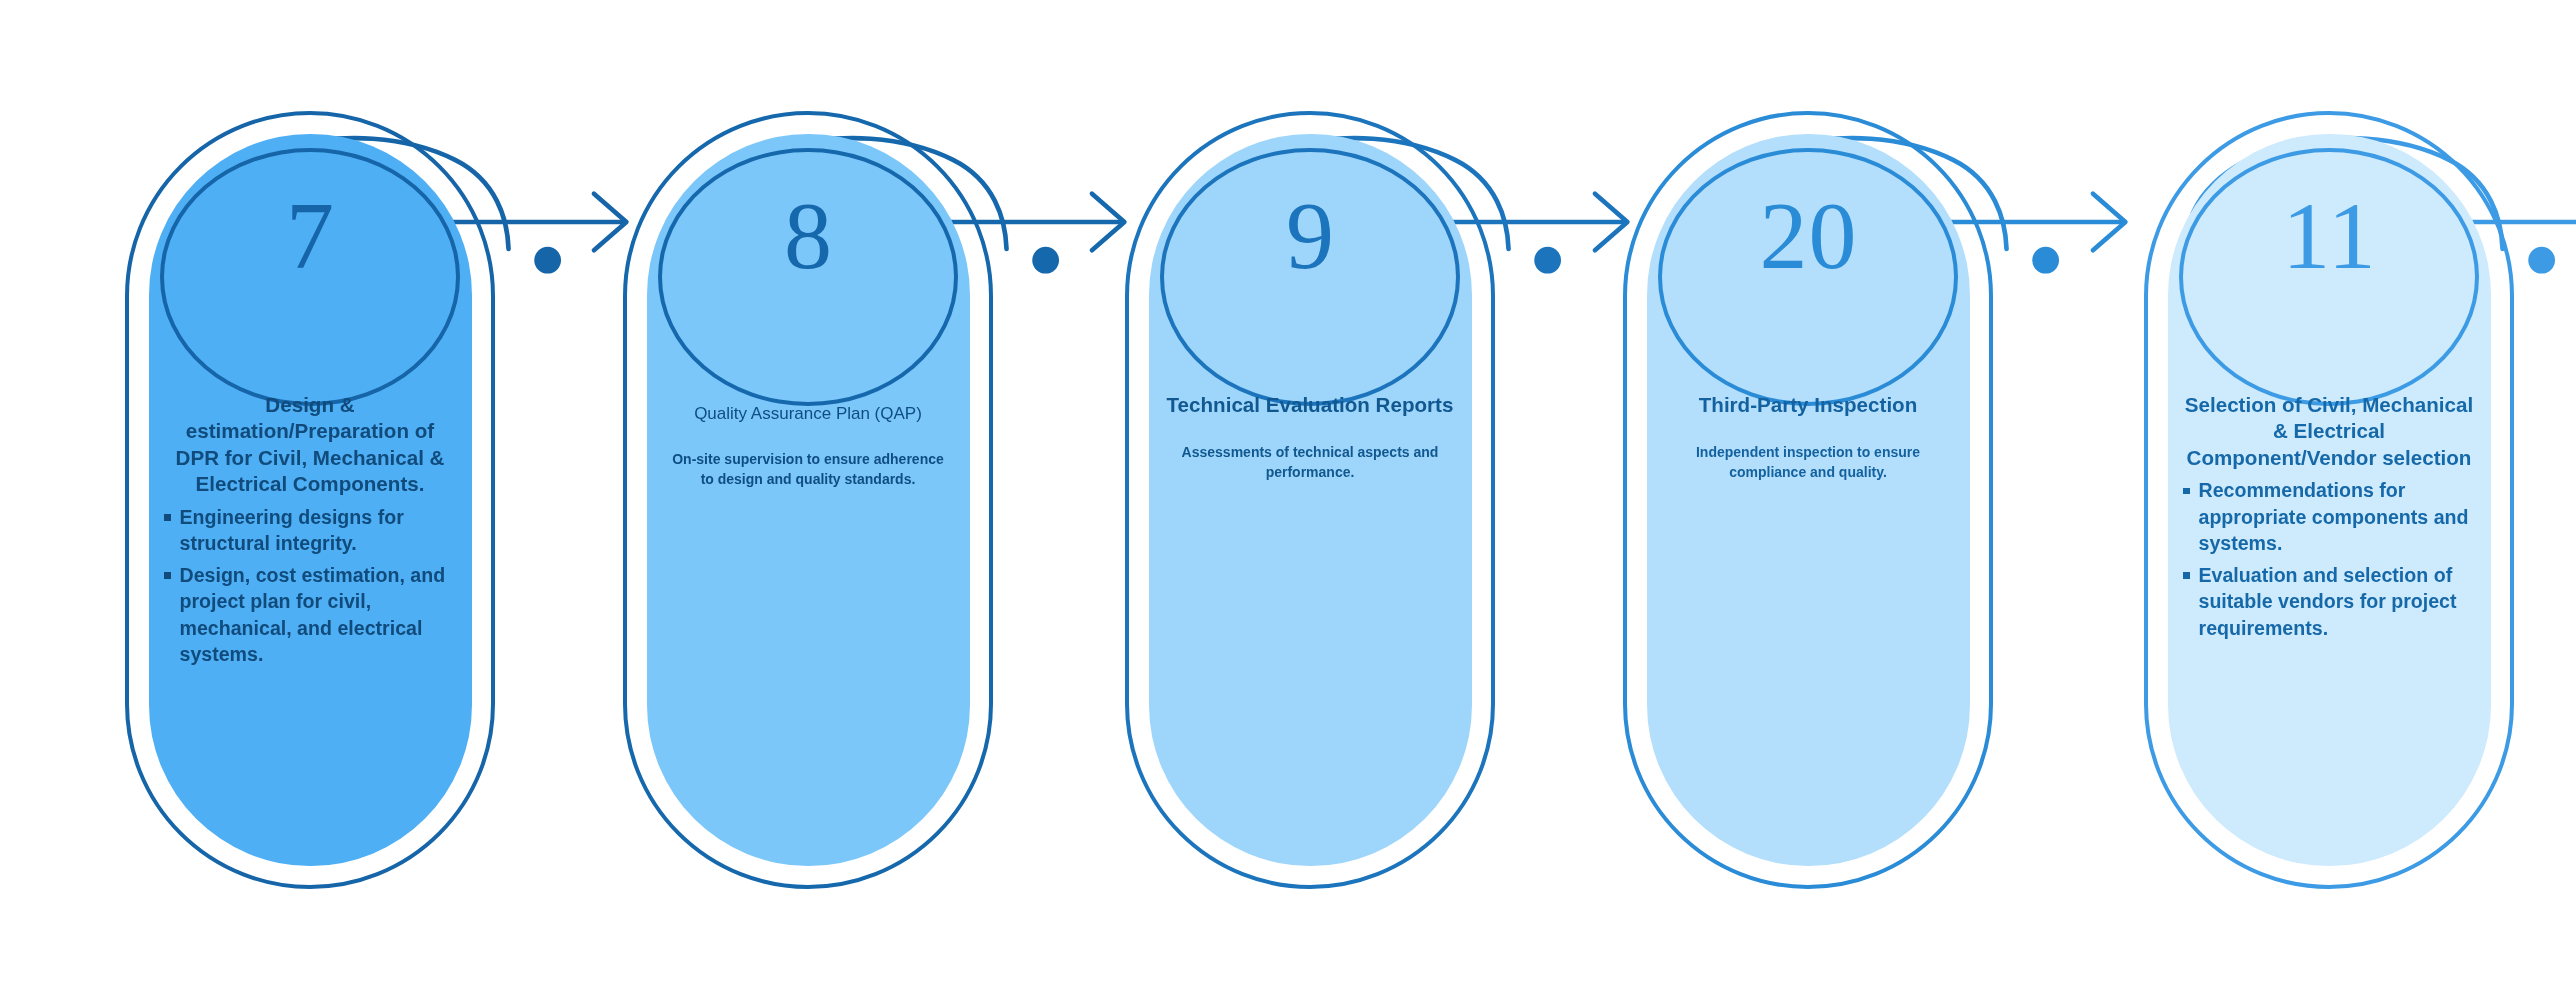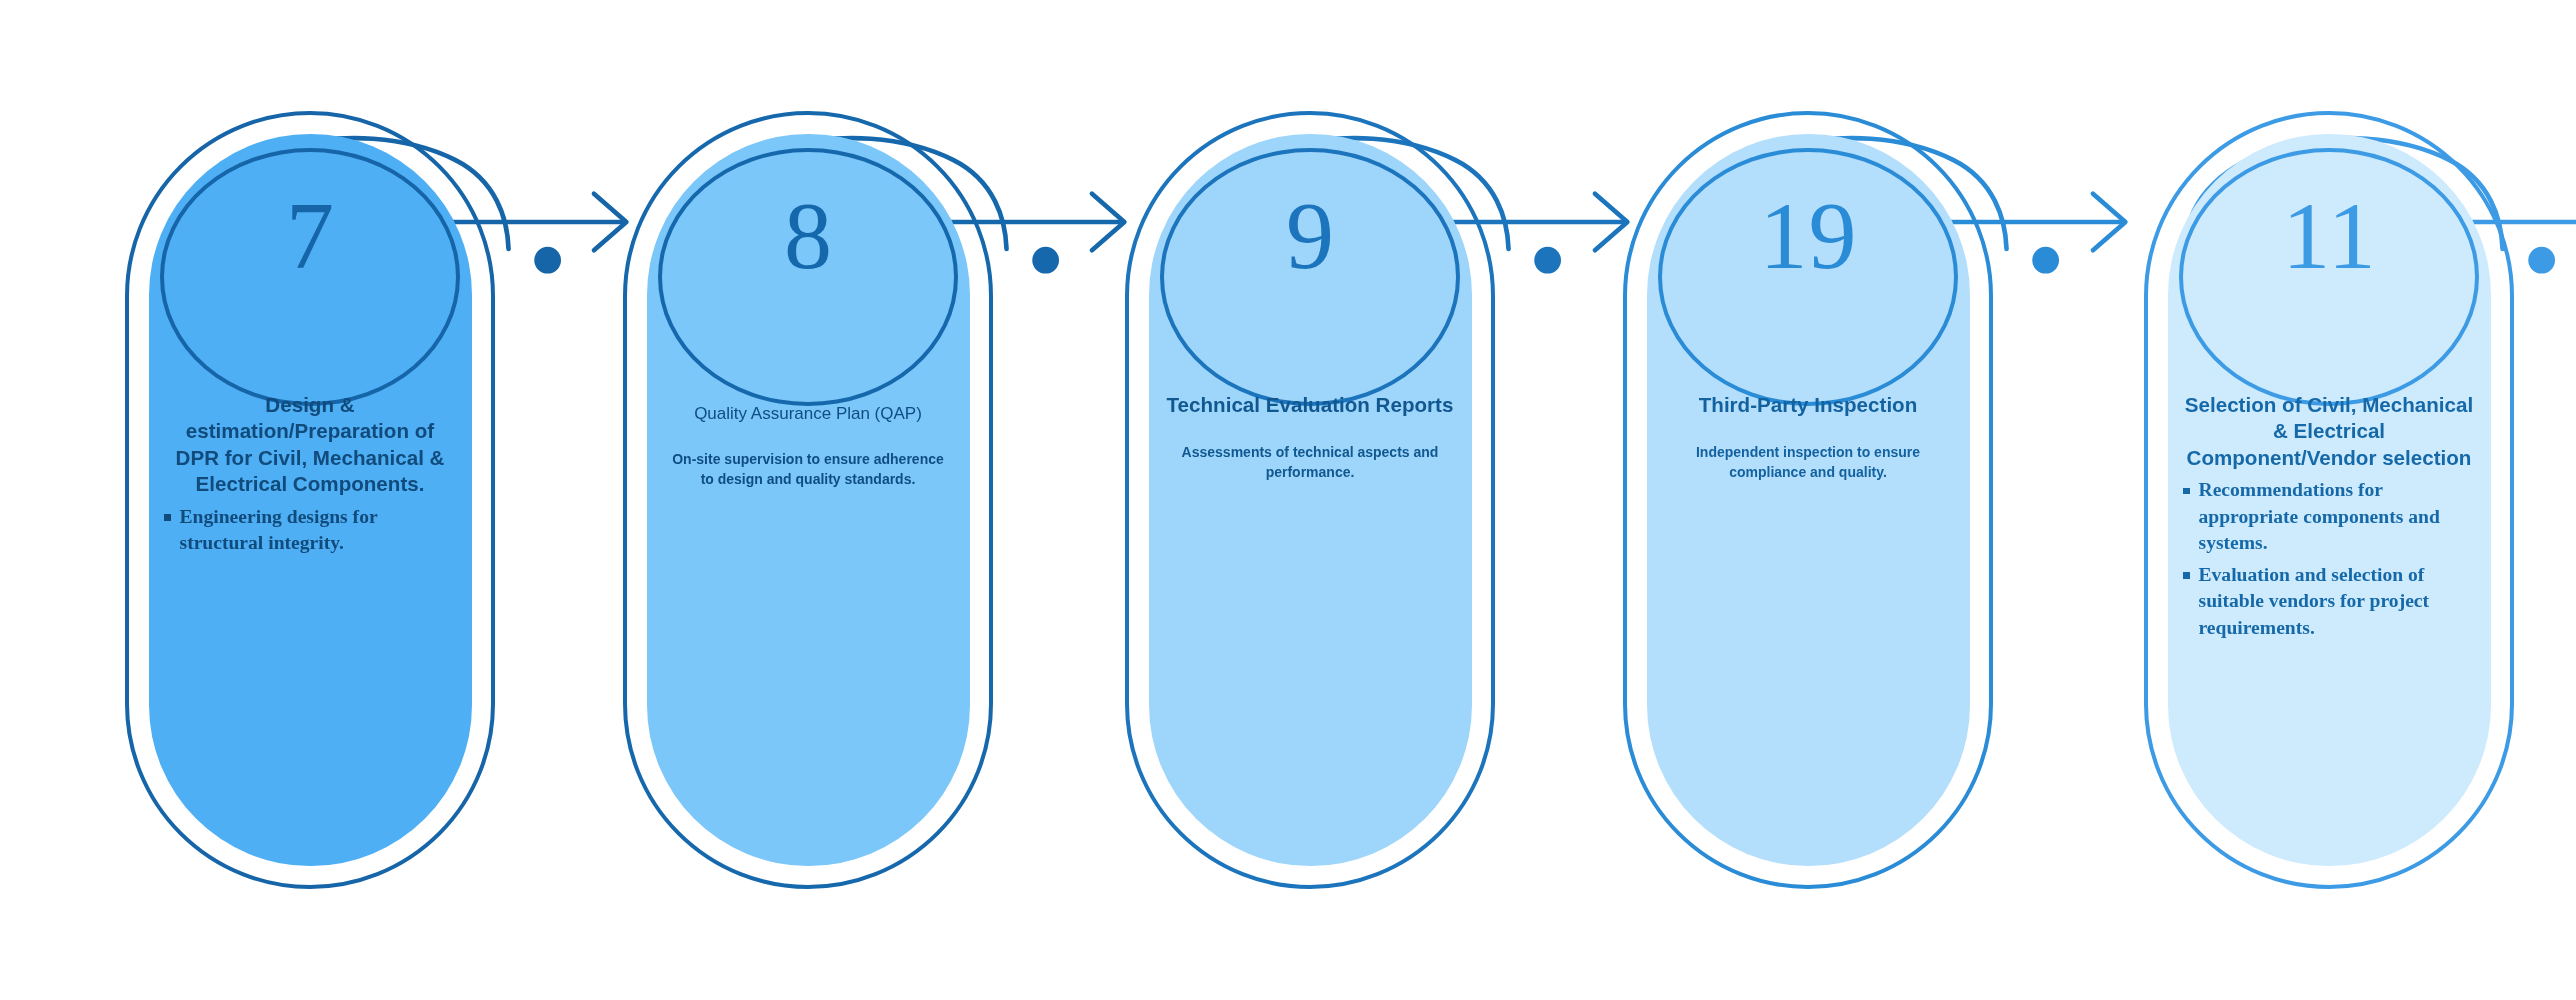--- a/index.html
+++ b/index.html
@@ -101,21 +101,20 @@
     padding:0;
     text-align:left;
   }
   ul.bullets li{
     position:relative;
     font-size:19.6px;
     line-height:1.35;
     font-weight:bold;
     padding-left:18.5px;
     margin-top:5.2px;
-    font-family:Liberation Serif, serif;
   }
   ul.bullets li::before{
     content:"";
     position:absolute;
     left:3.1px;top:10.3px;
     width:6.7px;height:6.7px;
     background:var(--text);
   }
   
   .connector{
@@ -152,20 +151,21 @@
       </div>
       <div class="card" style="left: 125px; --fill: #4FAFF5; --stroke: #1565A8; --text: #104B7C;">
         <div class="inner-pill"></div>
         <div class="outer-pill"></div>
         <div class="num-ring"></div>
         <div class="num">7</div>
         <div class="content">
           <div class="title">Design &amp; estimation/Preparation of DPR for Civil, Mechanical &amp; Electrical Components.</div>
           <ul class="bullets">
             <li>Engineering designs for structural integrity.</li>
+            <li>Design, cost estimation, and project plan for civil, mechanical, and electrical systems.</li>
           </ul>
         </div>
       </div>
       <div class="connector" style="left: 685px;">
         <svg width="392" height="319" viewBox="0 0 760 620" fill="none" xmlns="http://www.w3.org/2000/svg">
           <path d="M 10 260 C 10 70, 330 0, 520 95 C 600 135, 622 210, 624 268" stroke="#1668AD" stroke-width="9" fill="none" stroke-linecap="round"></path>
           <circle cx="700" cy="290" r="26" fill="#1668AD"></circle>
         </svg>
       </div>
       <div class="arrow-line" style="left: 710px;">
@@ -215,21 +215,21 @@
       <div class="arrow-line" style="left: 1711px;">
         <svg width="453" height="155" viewBox="0 0 880 300" fill="none" xmlns="http://www.w3.org/2000/svg">
           <path d="M 0 215 L 800 215" stroke="#2A8BD6" stroke-width="9" stroke-linecap="round"></path>
           <path d="M 742 160 L 805 215 L 742 270" stroke="#2A8BD6" stroke-width="9" fill="none" stroke-linecap="round" stroke-linejoin="round"></path>
         </svg>
       </div>
       <div class="card" style="left: 1623px; --fill: #B4DFFC; --stroke: #2A8BD6; --text: #13629F;">
         <div class="inner-pill"></div>
         <div class="outer-pill"></div>
         <div class="num-ring"></div>
-        <div class="num">19</div>
+        <div class="num">20</div>
         <div class="content">
           <div class="title">Third-Party Inspection</div>
           <div class="desc">Independent inspection to ensure compliance and quality.</div>
         </div>
       </div>
       <div class="connector" style="left: 2181px;">
         <svg width="392" height="319" viewBox="0 0 760 620" fill="none" xmlns="http://www.w3.org/2000/svg">
           <path d="M 10 260 C 10 70, 330 0, 520 95 C 600 135, 622 210, 624 268" stroke="#3C9BE4" stroke-width="9" fill="none" stroke-linecap="round"></path>
           <circle cx="700" cy="290" r="26" fill="#3C9BE4"></circle>
         </svg>

